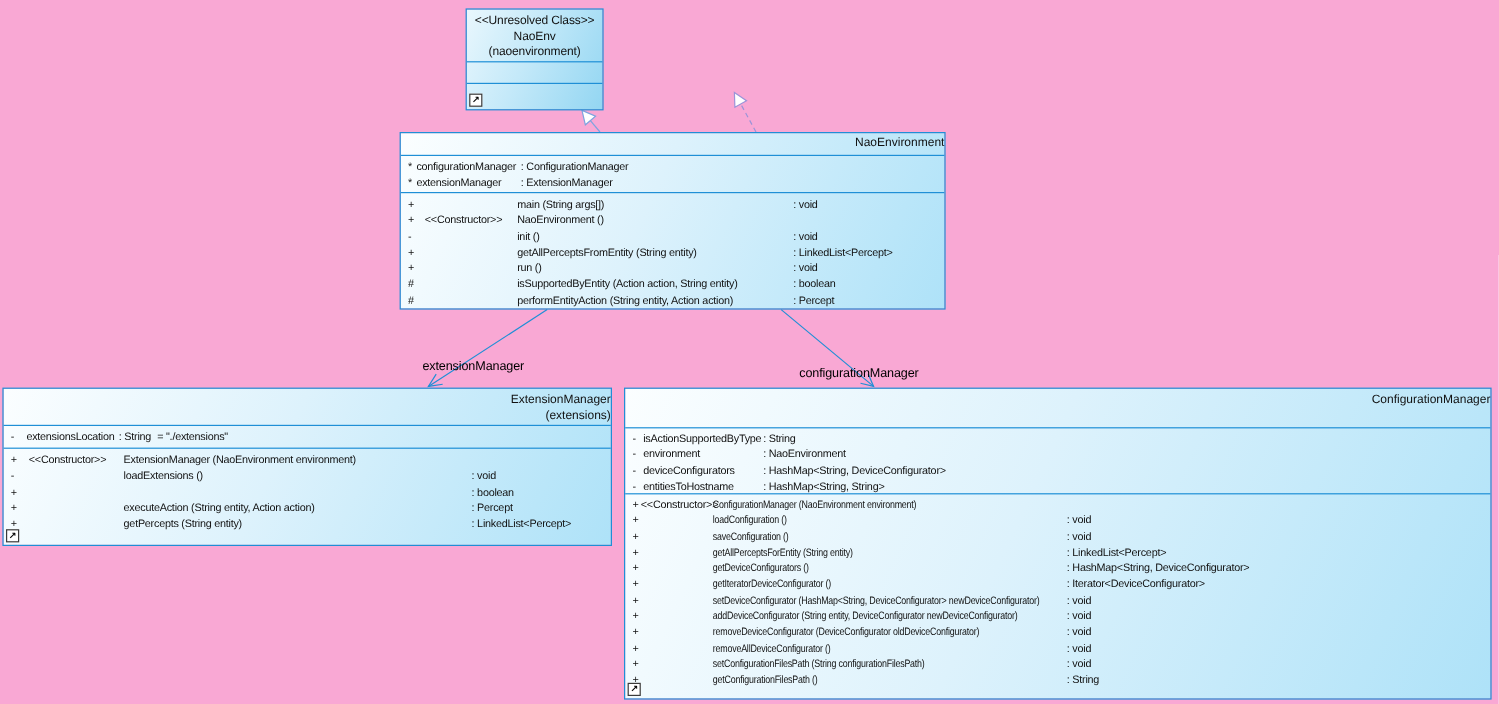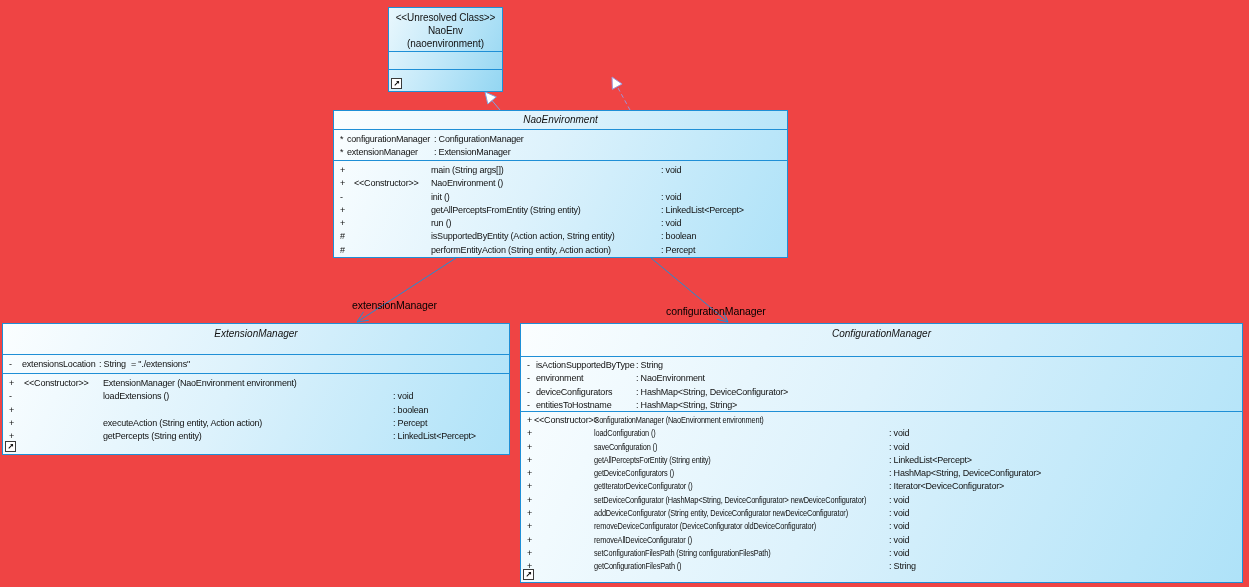--- a/index.html
+++ b/index.html
@@ -1,27 +1,27 @@
 <!DOCTYPE html>
 <html><head>
 <meta charset="utf-8">
 <style>
   html,body{margin:0;padding:0;background:#fff;}
-  #canvas{position:relative;width:1249px;height:587px;background:#ef4444;overflow:hidden;
+  #canvas{position:relative;width:1249px;height:587px;background:#f9a8d4;overflow:hidden;
           font-family:"Liberation Sans","DejaVu Sans",sans-serif;color:#111;}
   svg.wires{position:absolute;left:0;top:0;width:1249px;height:587px;}
 
   
   .clsbox{position:absolute;box-sizing:border-box;border:1px solid #1f8fd6;
           background:linear-gradient(115deg,#fbfeff 0%,#ddf2fc 45%,#aee2f8 100%);
           font-size:9px;letter-spacing:-0.2px;
           --vis:6px;--mod:20px;--name:97px;--ret:327px;
           --fname:13px;--ftype:100px;--finit:0px;--squeeze:1;}
-  .cls-title{box-sizing:border-box;text-align:center;font-size:10px;letter-spacing:0;
-             line-height:13px;padding-top:3px;font-style:italic;}
+  .cls-title{box-sizing:border-box;text-align:right;font-size:10px;letter-spacing:0;
+             line-height:13px;padding-top:3px;}
   .cls-title .t1{display:block;}
   .cmp{box-sizing:border-box;border-top:1px solid #1f8fd6;position:relative;}
   .row{position:relative;height:13.3px;line-height:13.3px;}
   .row span{position:absolute;top:0;white-space:nowrap;}
   .row .vis{left:var(--vis);}
   .row .mod{left:var(--mod);text-align:right;}
   .row .name{left:var(--name);transform:scaleX(var(--squeeze));transform-origin:left center;}
   .row .ret{left:var(--ret);}
   .row .fname{left:var(--fname);}
   .row .ftype{left:var(--ftype);}
@@ -180,20 +180,21 @@
           <span class="mod"></span>
           <span class="name">performEntityAction (String entity, Action action)</span>
           <span class="ret">: Percept</span>
         </div>
       </div>
   </div>
 
   <div id="box-em" class="clsbox">
     <div class="cls-title">
       <span class="t1">ExtensionManager</span>
+      <span class="t1">(extensions)</span>
     </div>
     <div class="cmp fields">
 
         <div class="row">
           <span class="vis">-</span>
           <span class="fname">extensionsLocation</span>
           <span class="ftype">: String</span>
           <span class="finit">= "./extensions"</span>
         </div>
       </div>

